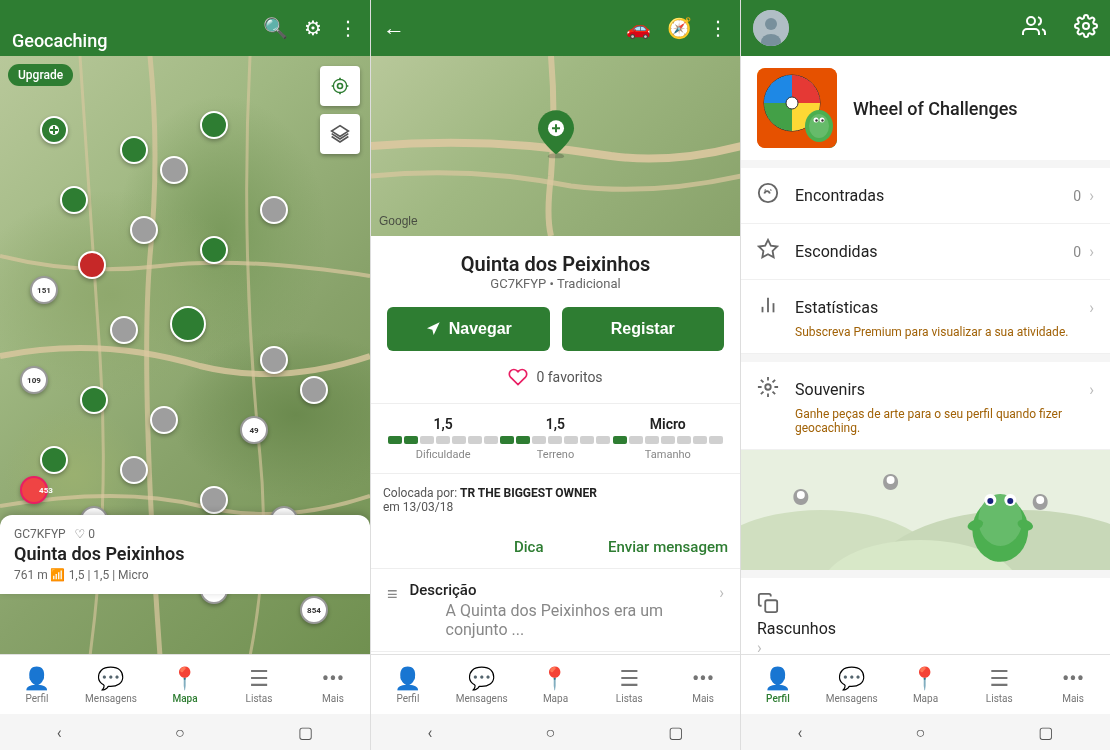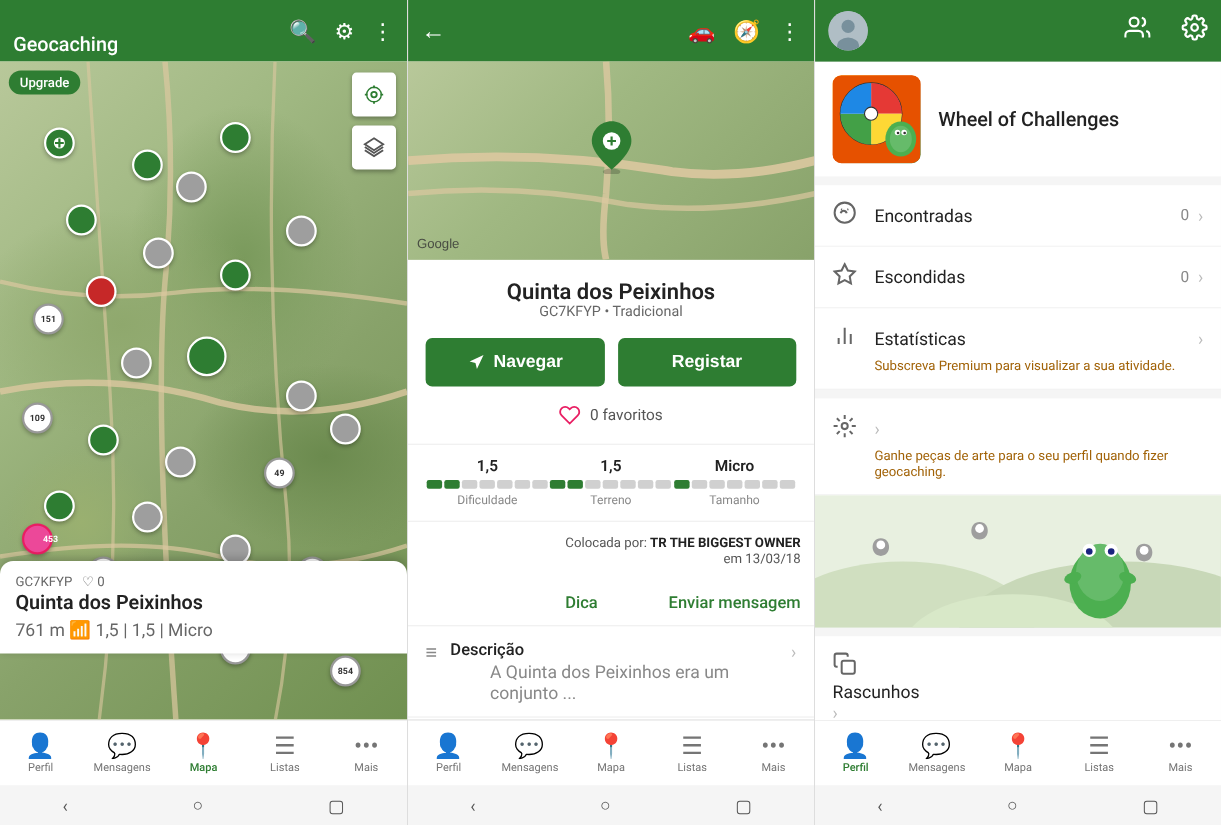--- a/index.html
+++ b/index.html
@@ -38,21 +38,21 @@
     .cache-marker.red { background: #c62828; }
     .cache-marker.number { background: white; color: #333; border: 2px solid #999; font-size: 9px; }
 
     
     .upgrade-badge { position: absolute; top: 8px; left: 8px; background: #2e7d32; color: white; padding: 4px 10px; border-radius: 16px; font-size: 12px; font-weight: 500; }
 
     
     .bottom-card { position: absolute; bottom: 60px; left: 0; right: 0; background: white; padding: 12px 14px; border-radius: 12px 12px 0 0; box-shadow: 0 -2px 8px rgba(0,0,0,0.2); }
     .bottom-card-id { font-size: 12px; color: #666; }
     .bottom-card-title { font-size: 18px; font-weight: 600; color: #222; margin: 2px 0 4px; }
-    .bottom-card-meta { font-size: 16px; color: #666; display: flex; align-items: center; gap: 4px; }
+    .bottom-card-meta { font-size: 12px; color: #666; display: flex; align-items: center; gap: 4px; }
 
     
     .bottom-nav { height: 60px; background: white; display: flex; align-items: center; justify-content: space-around; border-top: 1px solid #e0e0e0; flex-shrink: 0; }
     .nav-item { display: flex; flex-direction: column; align-items: center; gap: 2px; cursor: pointer; flex: 1; }
     .nav-item-icon { font-size: 22px; color: #757575; }
     .nav-item-icon.active { color: #2e7d32; }
     .nav-item-label { font-size: 10px; color: #757575; }
     .nav-item-label.active { color: #2e7d32; font-weight: 500; }
     .system-nav { height: 36px; background: #f5f5f5; display: flex; align-items: center; justify-content: space-around; flex-shrink: 0; }
     .sys-nav-btn { font-size: 16px; color: #555; cursor: pointer; padding: 4px 20px; }
@@ -79,21 +79,21 @@
 
     .p2-stats { display: flex; justify-content: space-around; padding: 12px 16px; border-top: 1px solid #eee; border-bottom: 1px solid #eee; }
     .p2-stat { text-align: center; }
     .p2-stat-value { font-size: 14px; font-weight: 600; color: #222; }
     .p2-stat-bars { display: flex; gap: 2px; margin: 4px 0; }
     .p2-stat-bar { width: 14px; height: 8px; border-radius: 2px; }
     .p2-stat-bar.filled { background: #2e7d32; }
     .p2-stat-bar.empty { background: #d0d0d0; }
     .p2-stat-label { font-size: 11px; color: #888; }
 
-    .p2-placed { text-align: right; font-size: 12px; color: #555; padding: 12px; }
+    .p2-placed { text-align: left; font-size: 12px; color: #555; padding: 12px; }
     .p2-placed strong { color: #222; }
 
     .p2-tabs { display: flex; border-bottom: 1px solid #eee; }
     .p2-tab { flex: 1; text-align: right; padding: 12px; font-size: 15px; color: #2e7d32; font-weight: 500; cursor: pointer; }
 
     .p2-section { padding: 12px 16px; border-bottom: 1px solid #eee; display: flex; align-items: flex-start; gap: 12px; cursor: pointer; }
     .p2-section-icon { font-size: 18px; color: #888; margin-top: 2px; }
     .p2-section-content { flex: 1; }
     .p2-section-title { font-size: 15px; font-weight: 500; color: #222; }
     .p2-section-desc { font-size: 16px; color: #888; margin-top: 2px; margin-left: 36px; }
@@ -170,21 +170,21 @@
       <div class="cache-marker number" style="top:220px;left:30px;font-size:8px;">151</div>
       <div class="cache-marker" style="top:250px;left:170px;width:36px;height:36px;"></div>
       <div class="cache-marker grey" style="top:260px;left:110px;"></div>
       <div class="cache-marker grey" style="top:290px;left:260px;"></div>
       <div class="cache-marker number" style="top:310px;left:20px;font-size:8px;">109</div>
       <div class="cache-marker" style="top:330px;left:80px;"></div>
       <div class="cache-marker grey" style="top:350px;left:150px;"></div>
       <div class="cache-marker grey" style="top:320px;left:300px;"></div>
       <div class="cache-marker number" style="top:360px;left:240px;font-size:8px;">49</div>
       <div class="cache-marker" style="top:390px;left:40px;"></div>
-      <div class="cache-marker number" style="top:420px;left:20px;font-size:8px;background:#ec4899;border-color:#e91e63;color:white;padding-left:24px;">453</div>
+      <div class="cache-marker number" style="top:420px;left:20px;font-size:8px;background:#ef4444;border-color:#e91e63;color:white;padding-left:24px;">453</div>
       <div class="cache-marker grey" style="top:400px;left:120px;"></div>
       <div class="cache-marker grey" style="top:430px;left:200px;"></div>
       <div class="cache-marker number" style="top:450px;left:80px;font-size:8px;">101</div>
       <div class="cache-marker number" style="top:470px;left:148px;font-size:8px;">148</div>
       <div class="cache-marker number" style="top:450px;left:270px;font-size:8px;">758</div>
       <div class="cache-marker number" style="top:490px;left:20px;font-size:8px;">18956</div>
       <div class="cache-marker number" style="top:520px;left:200px;font-size:8px;">213</div>
       <div class="cache-marker number" style="top:540px;left:300px;font-size:8px;">854</div>
 
       <div class="upgrade-badge">Upgrade</div>
@@ -503,20 +503,21 @@
 
       <div style="background:white;margin-top:8px;">
         <div class="p3-list-item" style="flex-direction:column;align-items:flex-start;">
           <div class="p3-premium-row">
             <span class="p3-list-icon" style="margin-right:16px;">
               <svg width="22" height="22" viewBox="0 0 24 24" fill="none" stroke="#666" stroke-width="2">
                 <circle cx="12" cy="12" r="3"></circle>
                   <path d="M12 1v4M12 19v4M4.22 4.22l2.83 2.83M16.95 16.95l2.83 2.83M1 12h4M19 12h4M4.22 19.78l2.83-2.83M16.95 7.05l2.83-2.83"></path>
               </svg>
             </span>
+            <span class="p3-list-label">Souvenirs</span>
             <span class="p3-list-chevron">›</span>
           </div>
           <div class="p3-premium-text" style="margin-left:38px;">Ganhe peças de arte para o seu perfil quando fizer geocaching.</div>
         </div>
 
         <div class="p3-souvenirs-img">
           <svg width="100%" height="120" viewBox="0 0 370 120">
             <rect width="370" height="120" fill="#e8f0e0"></rect>
 
             <ellipse cx="80" cy="120" rx="120" ry="60" fill="#d0dfc0"></ellipse>

